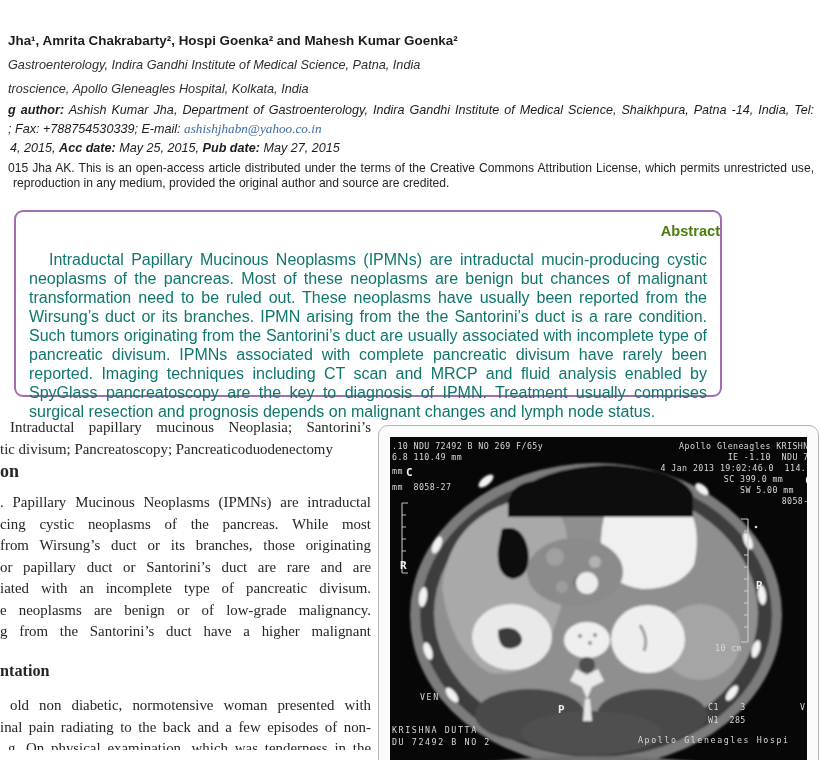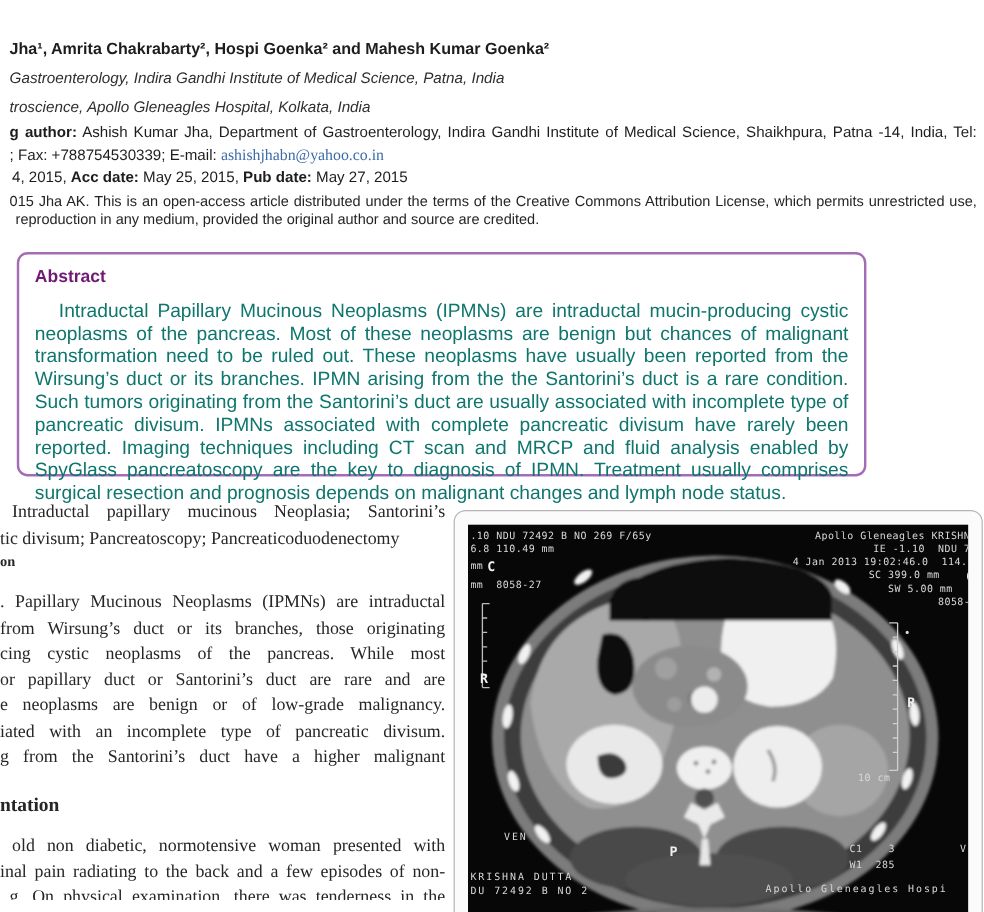--- a/index.html
+++ b/index.html
@@ -8,30 +8,30 @@
     width:820px;height:760px;
     overflow:hidden;
     background:#ffffff;
     font-family:"Liberation Sans",sans-serif;
     color:#1d1d1d;
   }
   .abs{position:absolute;}
   .b{font-weight:bold;}
   .it{font-style:italic;}
   .jl{text-align:justify;text-align-last:justify;}
-  .meta{font-size:12.6px;line-height:17px;}
+  .meta{font-size:12.6px;line-height:17px;font-style:italic;}
   .small{font-size:12.1px;line-height:15px;color:#242424;}
   .serif{font-family:"Liberation Serif",serif;color:#262626;font-size:14.9px;}
   .serifline{height:21.5px;line-height:21.5px;}
   .email{font-family:"Liberation Serif",serif;color:#3b6ca8;font-size:13.2px;}
   #abstract-box{
     left:14px;top:210px;width:704px;height:183px;
     border:2px solid #a46cb5;border-radius:9px;background:#ffffff;
   }
-  #abstract-title{margin:11px 0 0 13px;font-size:14.6px;font-weight:bold;color:#701a75;}
+  #abstract-title{margin:11px 0 0 13px;font-size:14.6px;font-weight:bold;color:#4d7c0f;text-align:right;}
   #abstract-body{
     margin:11px 13px 0 13px;font-size:16px;line-height:19px;
     text-align:justify;text-indent:20px;color:#0f766e;
   }
   #figure-card{
     left:378px;top:425px;width:441px;height:360px;
     background:#fbfbfb;border:1px solid #b5b5b5;border-radius:10px;
     padding:11px;box-sizing:border-box;
   }
   svg text{
@@ -68,39 +68,39 @@
 <div class="abs small" style="top:176px;left:13px;">reproduction in any medium, provided the original author and source are credited.</div>
 
 <div class="abs" id="abstract-box">
   <div id="abstract-title">Abstract</div>
   <p id="abstract-body">Intraductal Papillary Mucinous Neoplasms (IPMNs) are intraductal mucin-producing cystic neoplasms of the pancreas. Most of these neoplasms are benign but chances of malignant transformation need to be ruled out. These neoplasms have usually been reported from the Wirsung’s duct or its branches. IPMN arising from the the Santorini’s duct is a rare condition. Such tumors originating from the Santorini’s duct are usually associated with incomplete type of pancreatic divisum. IPMNs associated with complete pancreatic divisum have rarely been reported. Imaging techniques including CT scan and MRCP and fluid analysis enabled by SpyGlass pancreatoscopy are the key to diagnosis of IPMN. Treatment usually comprises surgical resection and prognosis depends on malignant changes and lymph node status.</p>
 </div>
 
 <div class="abs serif jl" style="top:419px;left:10px;width:361px;">Intraductal papillary mucinous Neoplasia; Santorini’s</div>
 <div class="abs serif" style="top:441px;left:0px;width:371px;">tic divisum; Pancreatoscopy; Pancreaticoduodenectomy</div>
 
-<div class="abs serif b" style="top:461px;left:0px;font-size:12px;">on</div>
+<div class="abs serif b" style="top:461px;left:0px;font-size:18px;">on</div>
 
 <div class="abs" style="top:492px;left:0px;width:371px;">
   <div class="serif serifline jl">. Papillary Mucinous Neoplasms (IPMNs) are intraductal</div>
+  <div class="serif serifline jl">cing cystic neoplasms of the pancreas. While most</div>
   <div class="serif serifline jl">from Wirsung’s duct or its branches, those originating</div>
-  <div class="serif serifline jl">cing cystic neoplasms of the pancreas. While most</div>
   <div class="serif serifline jl">or papillary duct or Santorini’s duct are rare and are</div>
+  <div class="serif serifline jl">iated with an incomplete type of pancreatic divisum.</div>
   <div class="serif serifline jl">e neoplasms are benign or of low-grade malignancy.</div>
-  <div class="serif serifline jl">iated with an incomplete type of pancreatic divisum.</div>
   <div class="serif serifline jl">g from the Santorini’s duct have a higher malignant</div>
 </div>
 
 <div class="abs serif b" style="top:662px;left:0px;font-size:16.2px;">ntation</div>
 
 <div class="abs" style="top:695px;left:0px;width:371px;">
   <div class="serif serifline jl" style="margin-left:10px;width:361px;">old non diabetic, normotensive woman presented with</div>
   <div class="serif serifline jl" style="width:371px;">inal pain radiating to the back and a few episodes of non-</div>
   <div class="cutline">
-    <div class="serif serifline jl" style="margin-left:8px;width:363px;">g. On physical examination, there was tenderness in the</div>
+    <div class="serif serifline jl" style="margin-left:8px;width:363px;">g. On physical examination, which was tenderness in the</div>
   </div>
 </div>
 
 <div class="abs" id="figure-card">
   <svg width="417" height="335" viewBox="0 0 417 335">
     <defs>
       <filter id="soft" x="-5%" y="-5%" width="110%" height="110%">
         <feGaussianBlur stdDeviation="1.3"></feGaussianBlur>
       </filter>
     </defs>

